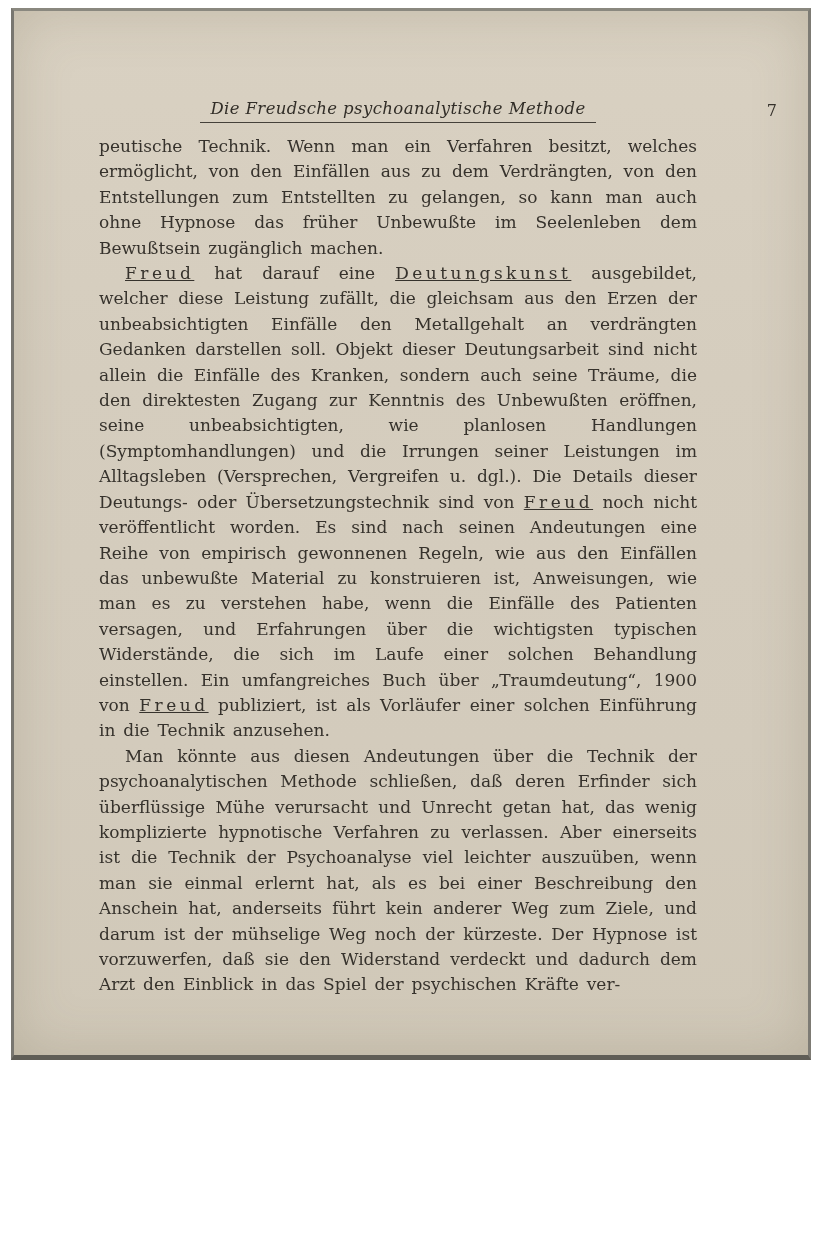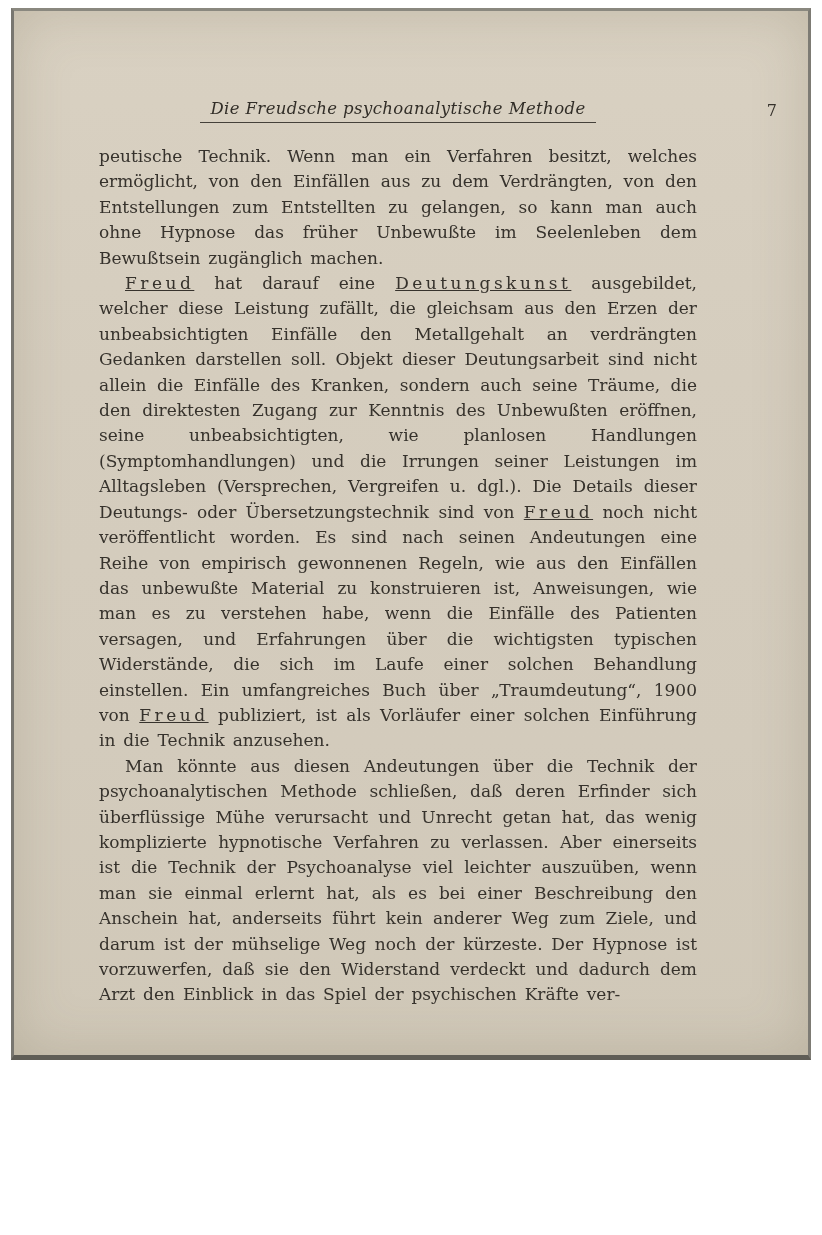--- a/index.html
+++ b/index.html
@@ -50,21 +50,21 @@
     padding: 0 10px 4px 10px;
   }
   .running-head .page-number {
     position: absolute;
     right: -80px;
     top: 2px;
     font-size: 16px;
     color: #35312b;
   }
   .body-text {
-    margin-top: 11px;
+    margin-top: 1px;
     font-size: 17px;
     line-height: 25.4px;
     text-align: justify;
     word-spacing: 2.5px;
     color: #36322c;
   }
   .para {
     margin: 0;
     padding: 0;
   }

